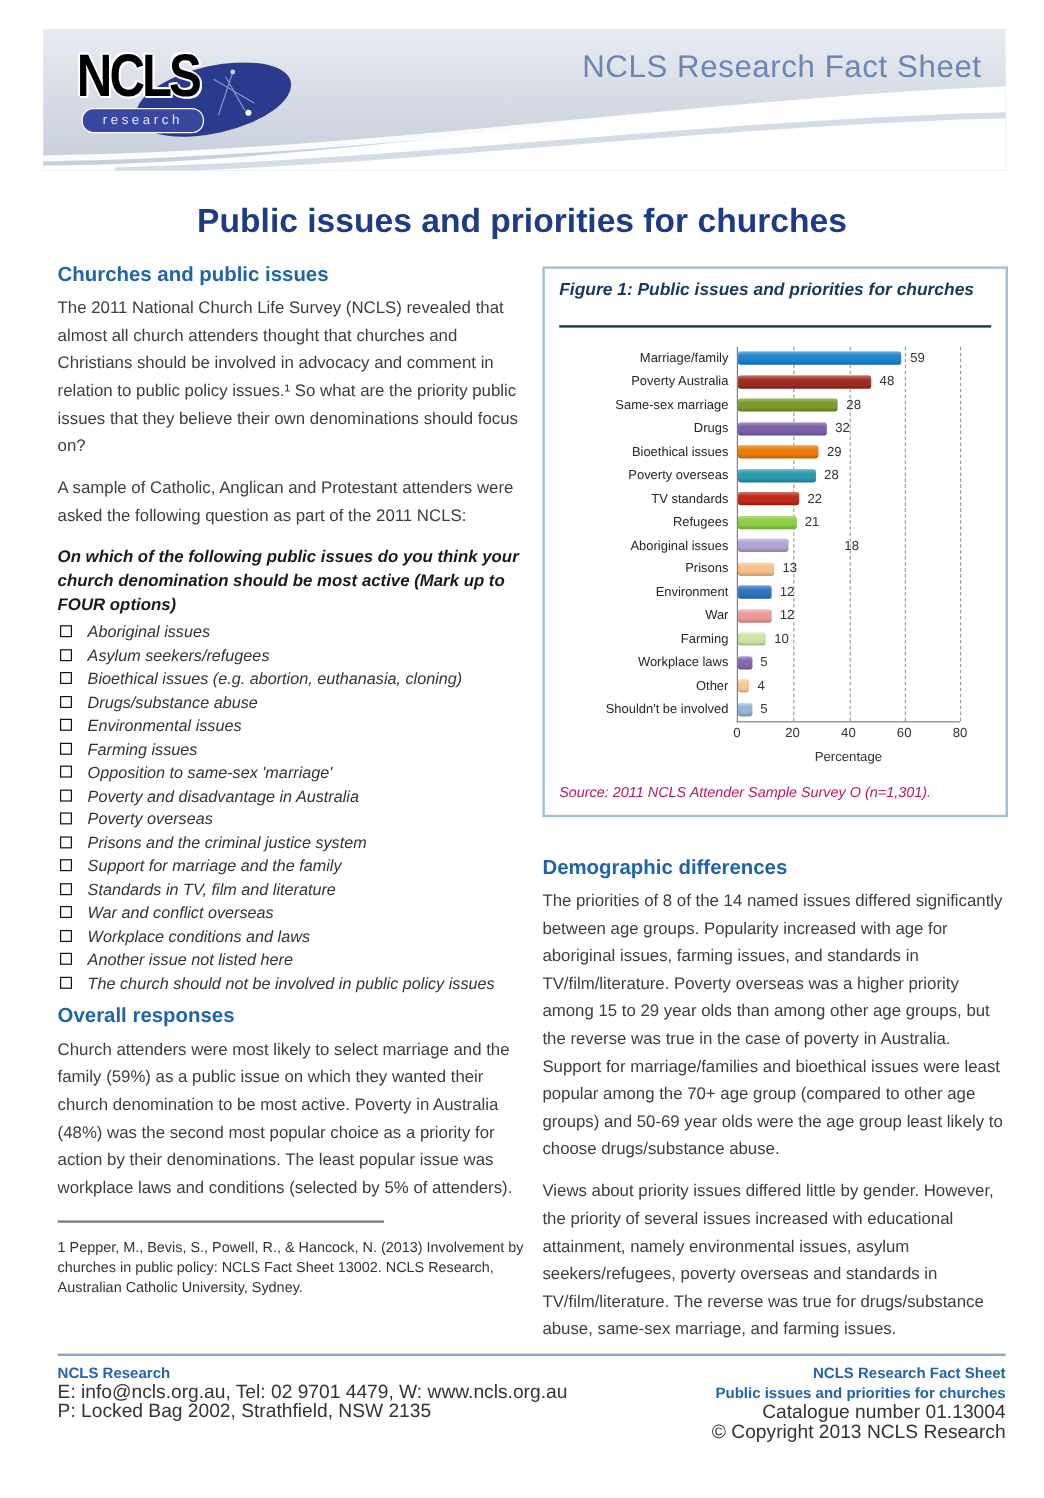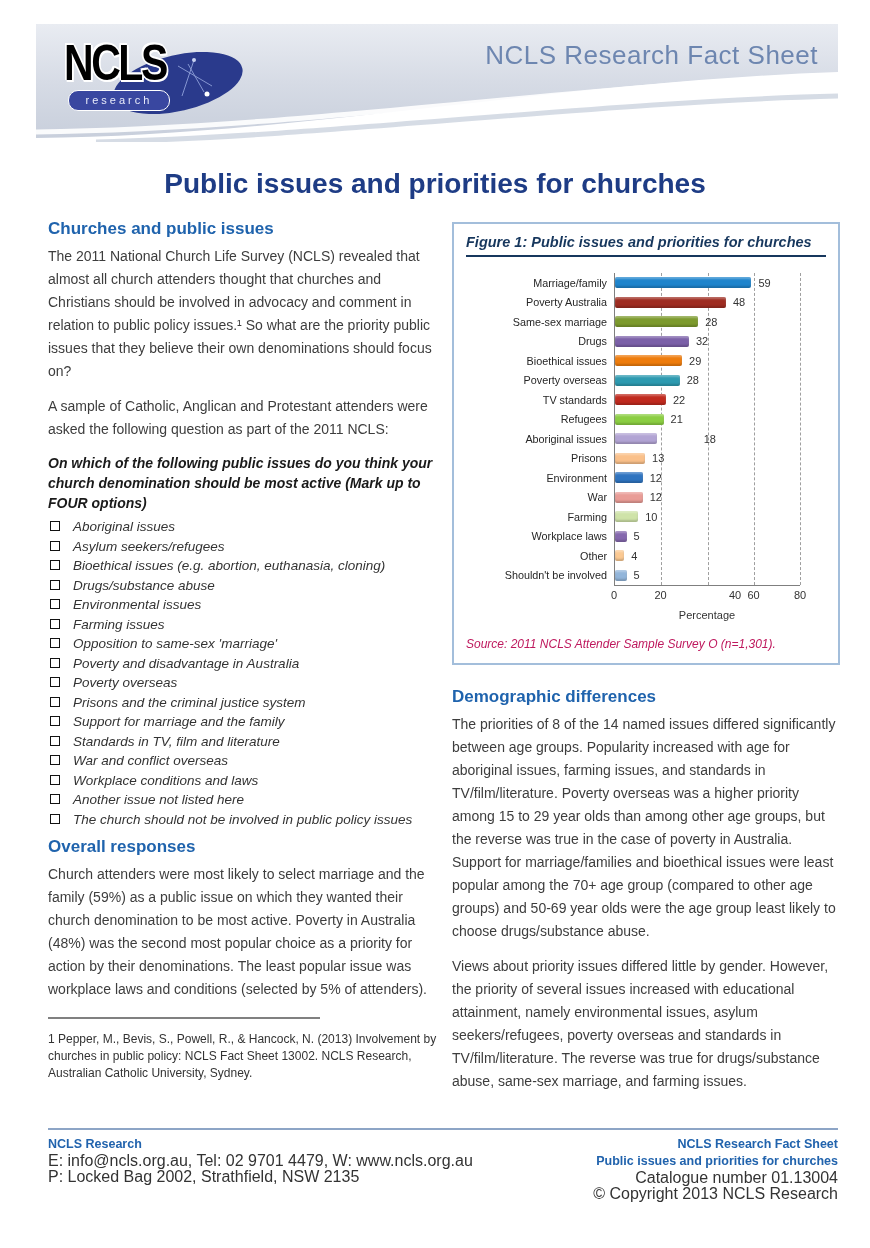--- a/index.html
+++ b/index.html
@@ -37,37 +37,37 @@
     color:#333; line-height:19.5px; }
   .checkbox { position:absolute; left:2px; top:4px; width:8px; height:8px; border:1.6px solid #111; background:#fff; }
 
   .overall { margin-top:8px; }
   .footnote-rule { width:272px; border:none; border-top:2px solid #808080; margin:16px 0 10px 0; }
   .footnote { font-size:12px; color:#333; line-height:17px; width:390px; }
 
   
   .figure-box { border:2px solid #a3bedb; background:#fff; padding:10px 12px 12px 12px; }
   .figure-title { font-size:14.5px; font-weight:bold; font-style:italic; color:#17375d;
-    padding-bottom:5px; border-bottom:2px solid #17375d; }
+    padding-bottom:21px; border-bottom:2px solid #17375d; }
   .chart { margin-top:16px; padding-right:26px; }
   .chart-plot { position:relative; margin-left:148px; height:312px;
     border-left:1px solid #7f7f7f; border-bottom:1px solid #7f7f7f;text-align:right; }
   .gridline { position:absolute; top:0; bottom:0; width:0; border-left:1px dashed #9f9f9f; }
   .crow { position:relative; height:19.5px; }
   .clabel { position:absolute; right:100%; margin-right:8px; top:50%; transform:translateY(-50%);
     font-size:10.8px; color:#262626; white-space:nowrap; font-style:normal; }
   .cbar { position:absolute; left:0; top:4px; height:11px; border-radius:2px;
     box-shadow:inset 0 -2px 2px rgba(0,0,0,0.18), inset 0 2px 2px rgba(255,255,255,0.3); }
   .cval { position:absolute; top:50%; transform:translateY(-50%); font-size:11px; color:#333; }
   .xaxis { position:relative; margin-left:148px; height:17px; margin-top:3px; }
   .xtick { position:absolute; top:0; transform:translateX(-50%); font-size:11px; color:#333; }
   .xlabel { margin-left:148px; text-align:center; font-size:11px; color:#333; margin-top:3px; }
   .source { margin-top:16px; font-size:12px; font-style:italic; color:#be185d; }
 
-  .demo-section { margin-top:22px; }
+  .demo-section { margin-top:32px; }
 
   
   .footer { position:absolute; left:48px; top:1128px; width:790px; border-top:2px solid #8da5c6; padding-top:6px; }
   .footer-left { position:absolute; left:0; top:6px; }
   .footer-right { position:absolute; right:0; top:6px; text-align:right; }
   .f-blue { color:#2163ad; font-weight:bold; font-size:12.5px; line-height:17px; }
   .f-small { font-size:16px; color:#333; line-height:16px; }
 </style>
 </head>
 <body>
@@ -212,21 +212,21 @@
             </div>
             <div class="crow">
               <span class="clabel">Shouldn't be involved</span>
               <div class="cbar" style="width: 6.25%; background: rgb(146, 181, 218);"></div>
               <span class="cval" style="left: calc(6.25% + 7px);">5</span>
             </div>
           </div>
         <div class="xaxis">
             <span class="xtick" style="left: 0%;">0</span>
             <span class="xtick" style="left: 25%;">20</span>
-            <span class="xtick" style="left: 50%; margin-left: 28px;">40</span>
+            <span class="xtick" style="left: 50%;">40</span>
             <span class="xtick" style="left: 75%;">60</span>
             <span class="xtick" style="left: 100%;">80</span>
           </div>
         <div class="xlabel">Percentage</div>
       </div>
       <div class="source">Source: 2011 NCLS Attender Sample Survey O (n=1,301).</div>
     </div>
     <div class="demo-section">
       <h2 class="section-h">Demographic differences</h2>
       <p class="body-p">The priorities of 8 of the 14 named issues differed significantly between age groups.  Popularity increased with age for aboriginal issues, farming issues, and standards in TV/film/literature. Poverty overseas was a higher priority among 15 to 29 year olds than among other age groups, but the reverse was true in the case of poverty in Australia.  Support for marriage/families and bioethical issues were least popular among the 70+ age group (compared to other age groups) and 50-69 year olds were the age group least likely to choose drugs/substance abuse.</p>

